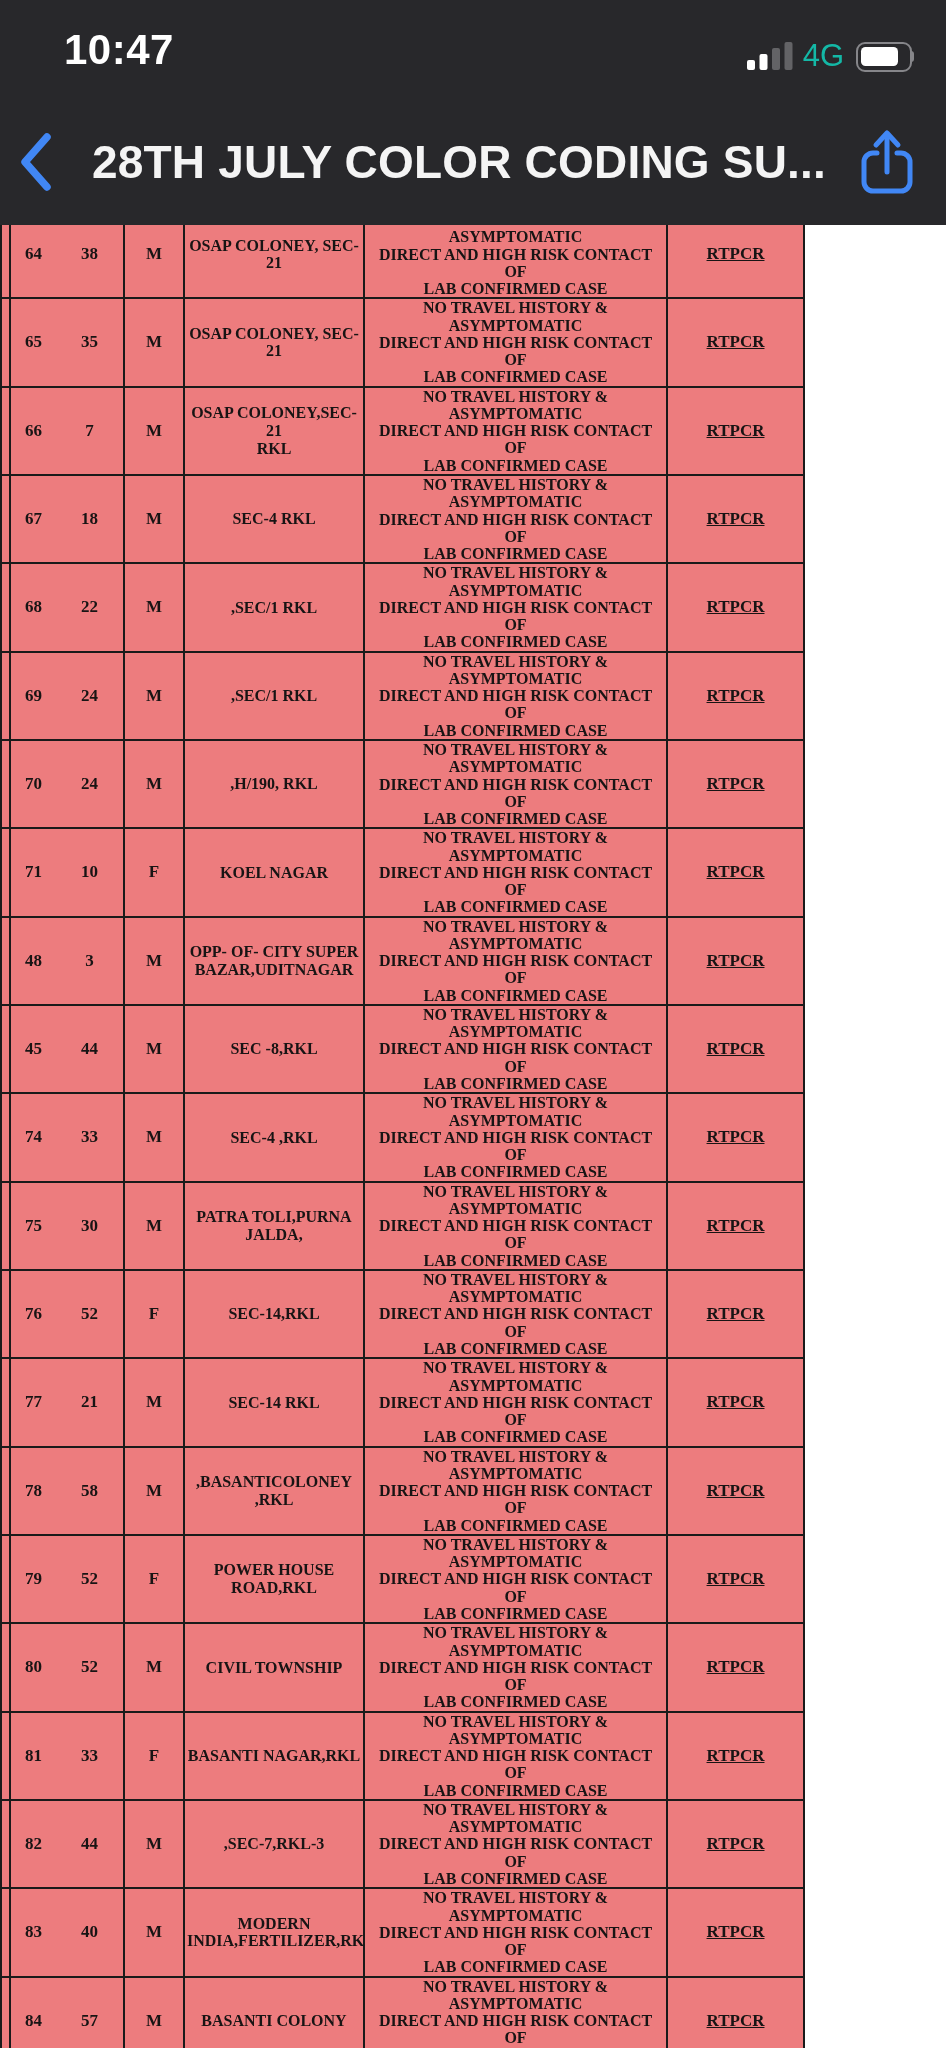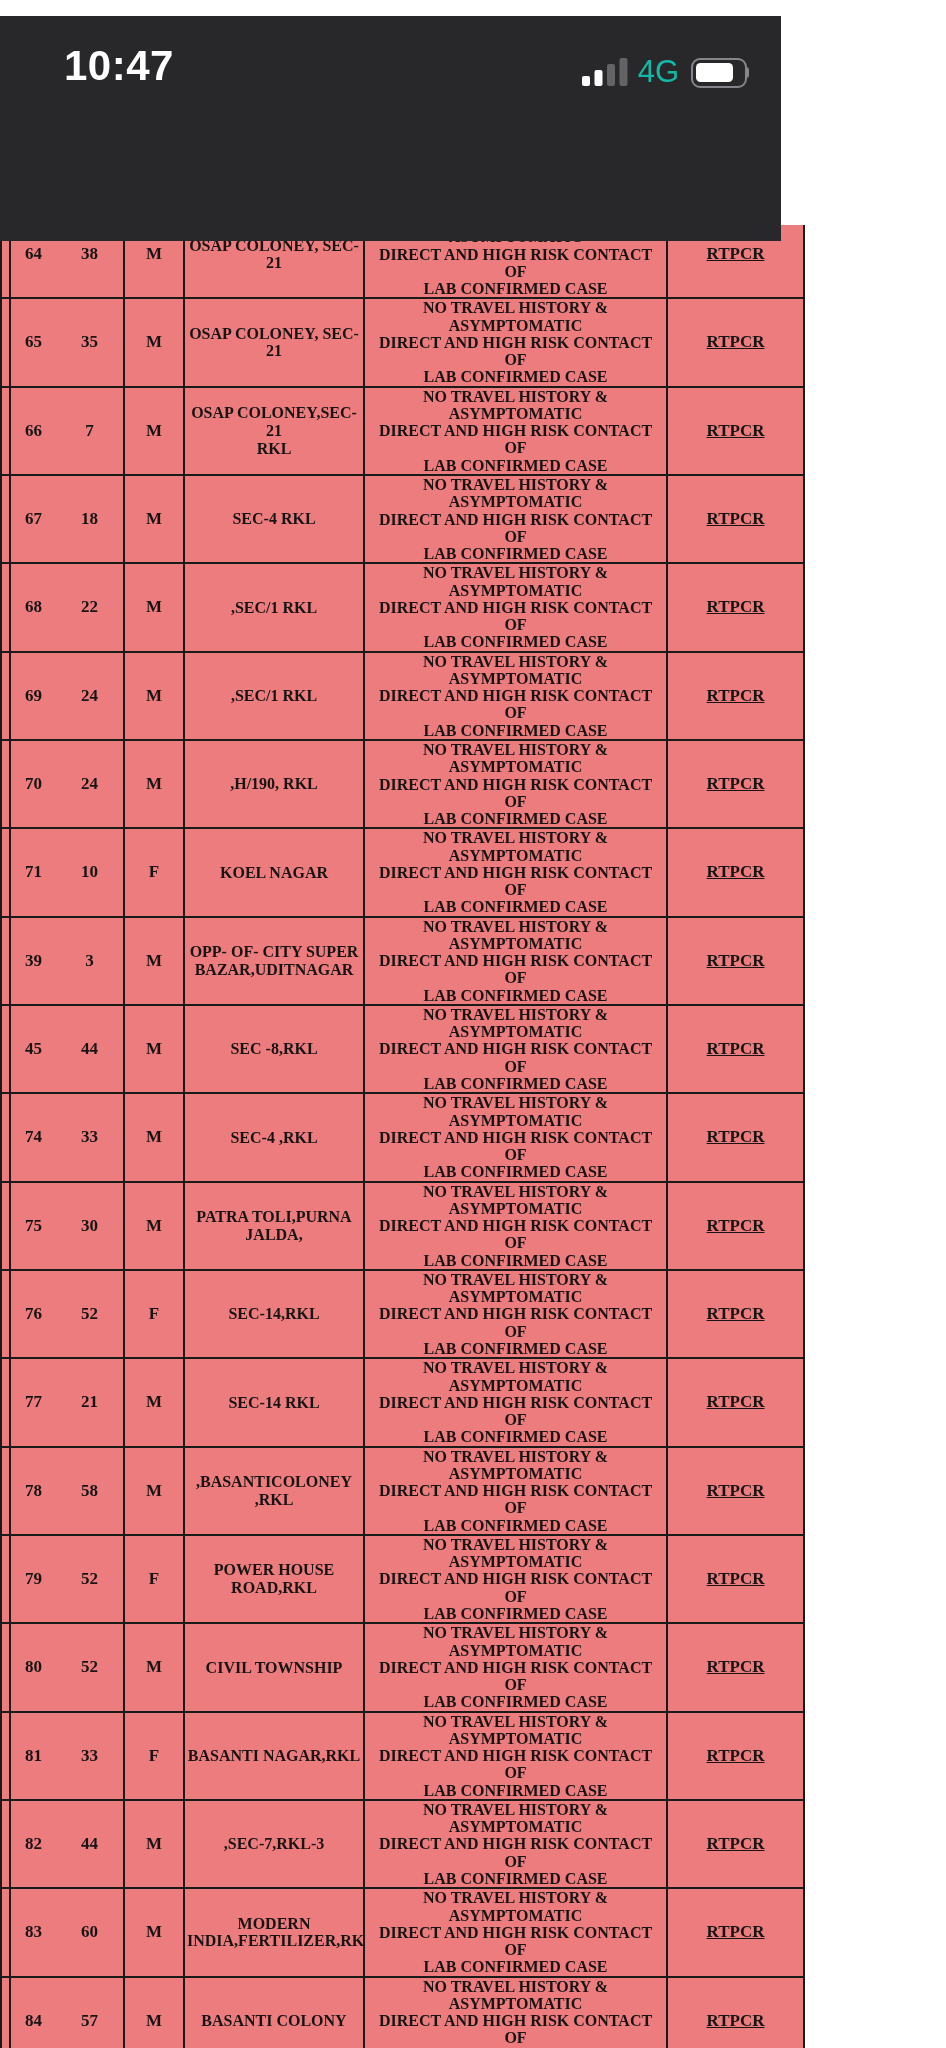--- a/index.html
+++ b/index.html
@@ -2,21 +2,21 @@
 <html><head>
 <meta charset="utf-8">
 <style>
   html,body{margin:0;padding:0;}
   body{
     width:946px;height:2048px;position:relative;overflow:hidden;
     background:#ffffff;font-family:"Liberation Sans","DejaVu Sans",sans-serif;
   }
   
   .navbar{
-    position:absolute;top:16px;left:0;width:781px;height:225px;
+    position:absolute;top:0;left:0;width:946px;height:225px;
     background:var(--navbg,#28282b);z-index:20;
   }
   .time{
     position:absolute;left:64px;top:26px;color:#ffffff;
     font-size:42px;font-weight:600;letter-spacing:.5px;
   }
   .status-cluster{
     position:absolute;right:32px;top:38px;display:flex;align-items:center;gap:10px;
   }
   .net-label{color:#14b8a6;font-size:31px;font-weight:500;}
@@ -72,20 +72,35 @@
       <rect x="25" y="7" width="8" height="22" rx="2" fill="#636366"></rect>
       <rect x="37.5" y="1" width="8" height="28" rx="2" fill="#636366"></rect>
     </svg>
     <span class="net-label">4G</span>
     <span class="battery">
       <span class="bat-body"></span>
       <span class="bat-fill"></span>
       <span class="bat-nub"></span>
     </span>
   </div>
+  <div class="titlebar">
+    <div class="back-btn">
+      <svg width="36" height="62" viewBox="0 0 36 62">
+        <polyline points="29,6 7,31 29,56" fill="none" stroke="#4187f5" stroke-width="7.5" stroke-linecap="round" stroke-linejoin="round"></polyline>
+      </svg>
+    </div>
+    <div class="nav-title">28TH JULY COLOR CODING SU...</div>
+    <div class="share-btn">
+      <svg width="54" height="68" viewBox="0 0 54 68">
+        <path d="M17,25 H13 a9,9 0 0 0 -9,9 v20 a9,9 0 0 0 9,9 h28 a9,9 0 0 0 9,-9 v-20 a9,9 0 0 0 -9,-9 h-4" fill="none" stroke="#4187f5" stroke-width="5" stroke-linecap="round"></path>
+        <line x1="27" y1="44" x2="27" y2="7" stroke="#4187f5" stroke-width="5" stroke-linecap="round"></line>
+        <polyline points="16,17 27,5 38,17" fill="none" stroke="#4187f5" stroke-width="5" stroke-linecap="round" stroke-linejoin="round"></polyline>
+      </svg>
+    </div>
+  </div>
 </div>
 
 <div class="table-viewport">
   <table class="ccs">
     <colgroup>
       <col style="width:9px">
         <col style="width:46px">
         <col style="width:68px">
       <col style="width:60px">
         <col style="width:180px">
@@ -177,21 +192,21 @@
     <td class="age mt">10</td>
     <td class="gen">F</td>
     <td class="addr">KOEL NAGAR</td>
     <td class="desc">NO TRAVEL HISTORY &amp; ASYMPTOMATIC
 DIRECT AND HIGH RISK CONTACT OF
 LAB CONFIRMED CASE</td>
     <td class="test">RTPCR</td>
   </tr>
         <tr class="r pink">
     <td class="sliver"></td>
-    <td class="sl">39</td>
+    <td class="sl">48</td>
     <td class="age">3</td>
     <td class="gen">M</td>
     <td class="addr">OPP- OF- CITY SUPER
 BAZAR,UDITNAGAR</td>
     <td class="desc">NO TRAVEL HISTORY &amp; ASYMPTOMATIC
 DIRECT AND HIGH RISK CONTACT OF
 LAB CONFIRMED CASE</td>
     <td class="test">RTPCR</td>
   </tr>
         <tr class="r pink">
@@ -303,21 +318,21 @@
     <td class="gen">M</td>
     <td class="addr">,SEC-7,RKL-3</td>
     <td class="desc">NO TRAVEL HISTORY &amp; ASYMPTOMATIC
 DIRECT AND HIGH RISK CONTACT OF
 LAB CONFIRMED CASE</td>
     <td class="test">RTPCR</td>
   </tr>
         <tr class="r pink">
     <td class="sliver"></td>
     <td class="sl mb">83</td>
-    <td class="age mb">60</td>
+    <td class="age mb">40</td>
     <td class="gen">M</td>
     <td class="addr">MODERN
 INDIA,FERTILIZER,RKL</td>
     <td class="desc">NO TRAVEL HISTORY &amp; ASYMPTOMATIC
 DIRECT AND HIGH RISK CONTACT OF
 LAB CONFIRMED CASE</td>
     <td class="test">RTPCR</td>
   </tr>
         <tr class="r pink">
     <td class="sliver"></td>

